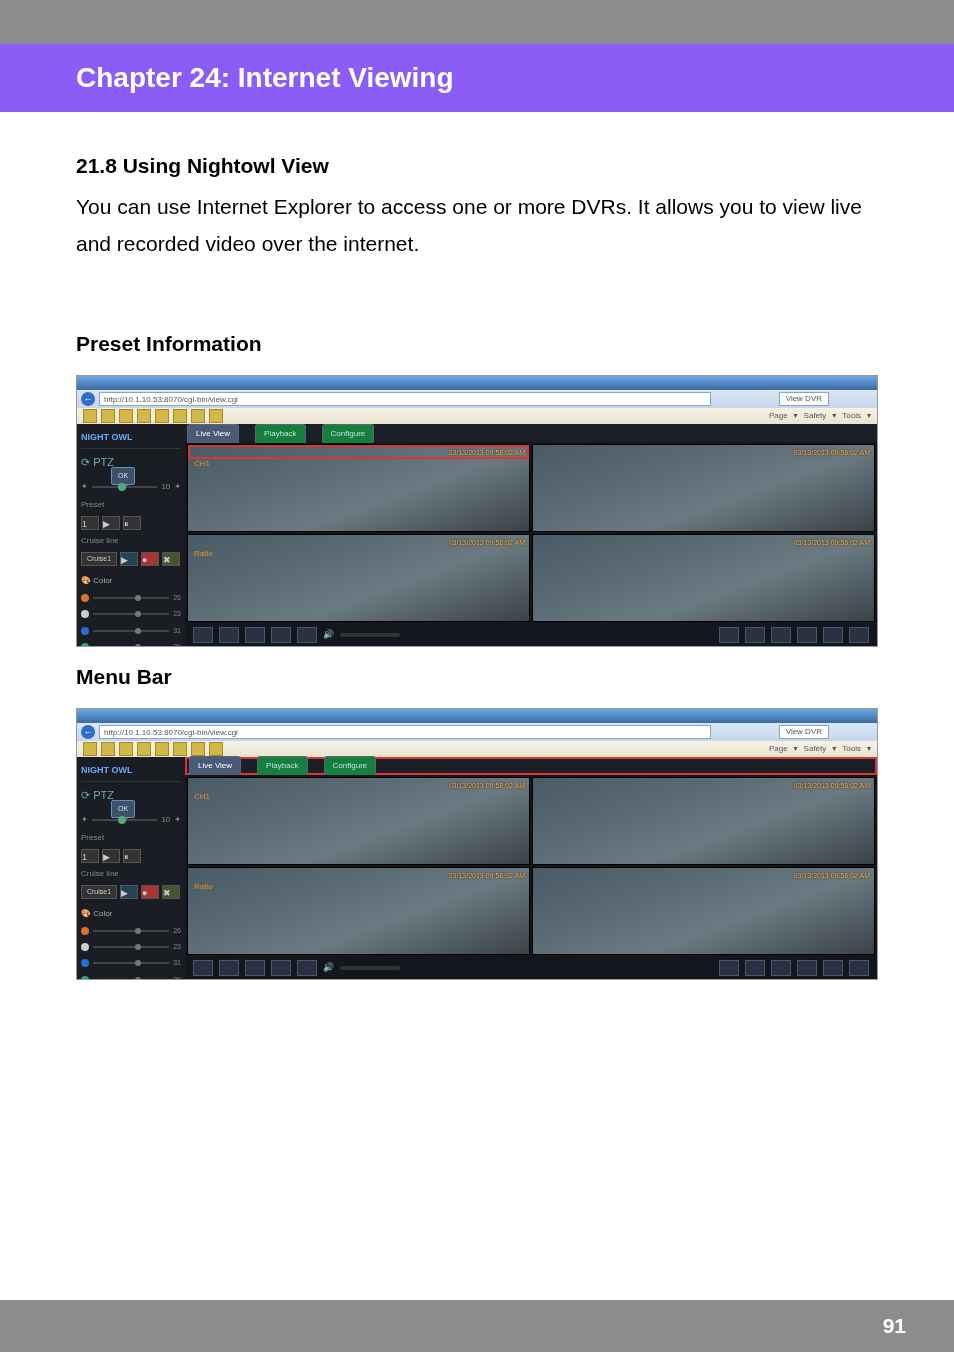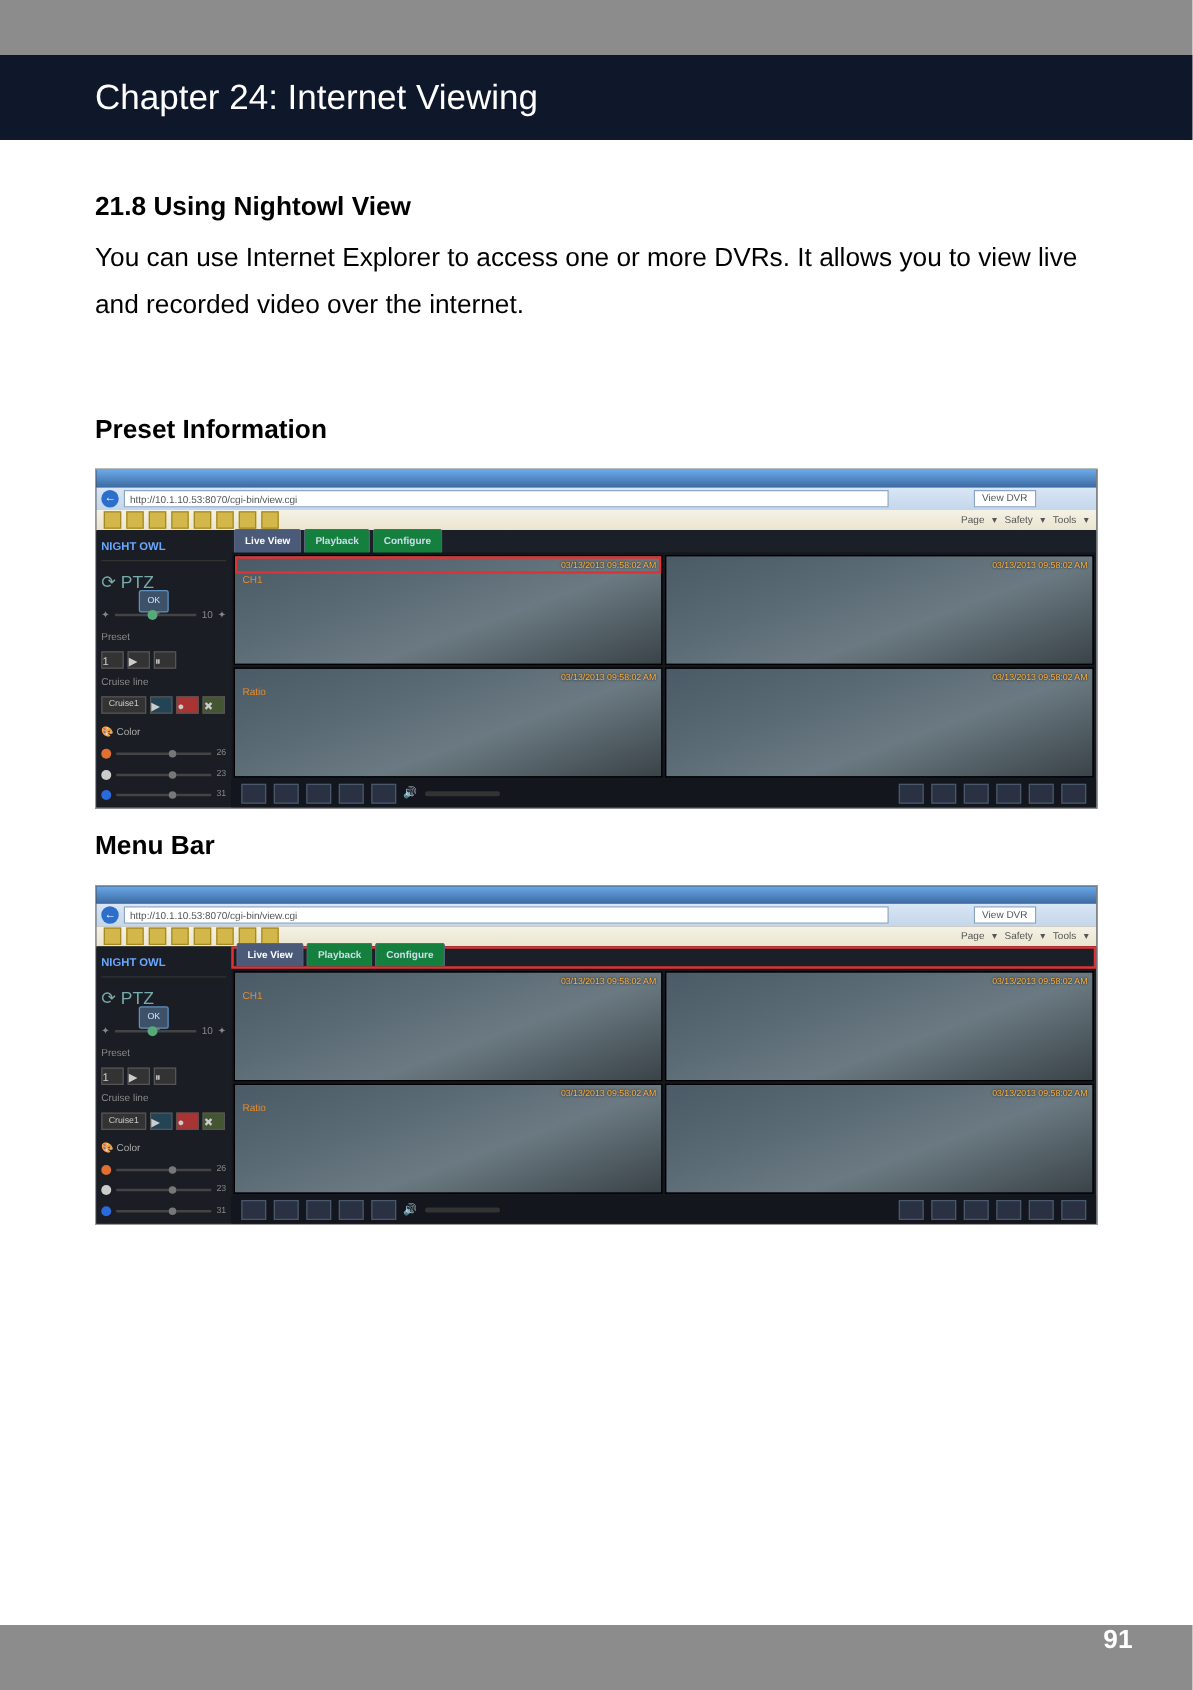--- a/index.html
+++ b/index.html
@@ -15,25 +15,25 @@
     min-height: 1352px;
     position: relative;
     box-sizing: border-box;
     padding-bottom: 80px;
   }
   .top-gray {
     height: 44px;
     background: #8c8c8c;
   }
   .chapter-bar {
-    background: #0f172a;
+    background: #8b5cf6;
     color: #fff;
     padding: 18px 20px 18px 76px;
     font-size: 28px;
-    font-weight: normal;
+    font-weight: bold;
   }
   .content {
     padding: 24px 76px 0 76px;
     font-size: 21px;
     line-height: 1.75;
   }
   .section-title {
     font-weight: bold;
     margin-top: 12px;
     margin-bottom: 4px;
@@ -103,21 +103,21 @@
   .shot .sidebar {
     width: 100px;
     background: #1a1d24;
     padding: 4px;
     display:flex; flex-direction:column; gap:4px;
   }
   .shot .sidebar .logo {
     color:#6aa7ff; font-size:9px; font-weight:bold; padding:2px 0;
     border-bottom:1px solid #333;
   }
-  .shot .sidebar .ptzlabel { color:#7aa; font-size:14px; }
+  .shot .sidebar .ptzlabel { color:#7aa; font-size:11px; }
   .shot .sidebar .ptzpad {
     width: 84px; height: 56px;
     background: radial-gradient(#2a3a4f, #151a22);
     border-radius: 4px;
     position: relative;
   }
   .shot .sidebar .ptzpad .ok {
     position:absolute; top:50%; left:50%; transform:translate(-50%,-50%);
     width:22px; height:16px; background:#3d5268; border:1px solid #6090c0;
     color:#cfe6ff; font-size:7px; display:flex; align-items:center; justify-content:center;
@@ -147,23 +147,22 @@
   .shot .sidebar .cline .ln { flex:1; height:2px; background:#444; position:relative;}
   .shot .sidebar .cline .ln::after{
     content:''; position:absolute; left:55%; top:-2px; width:6px; height:6px; border-radius:50%; background:#777;
   }
   .shot .mainview {
     flex:1;
     display:flex; flex-direction:column;
     background:#14171e;
   }
   .shot .mainview .tabs {
-    height:18px; display:flex; align-items:flex-end; gap:2px; padding:0 2px;
+    height:18px; display:flex; align-items:center; gap:16px; padding:0 2px;
     background:#1b1f28;
-    font-weight:bold;
   }
   .shot .mainview .tabs .tab {
     padding:2px 8px; font-size:8px; background:#15803d; color:#cde; border:1px solid #5a6478; border-bottom:none;
     border-radius:3px 3px 0 0;
   }
   .shot .mainview .tabs .tab.active { background:#4a5a78; color:#fff; }
   .shot .mainview .grid {
     flex:1; display:grid; grid-template-columns:1fr 1fr; grid-template-rows:1fr 1fr;
     gap:2px; padding:2px;
   }
@@ -201,20 +200,21 @@
 
   .page-footer {
     position: absolute;
     bottom: 0; left: 0; right: 0;
     height: 52px;
     background: #8c8c8c;
     color: #fff;
     font-size: 21px;
     font-weight: bold;
     display: flex;
+    align-items: center;
     justify-content: flex-end;
     padding-right: 48px;
     box-sizing: border-box;
   }
 </style>
 </head>
 <body>
 
 <div class="page">
 

